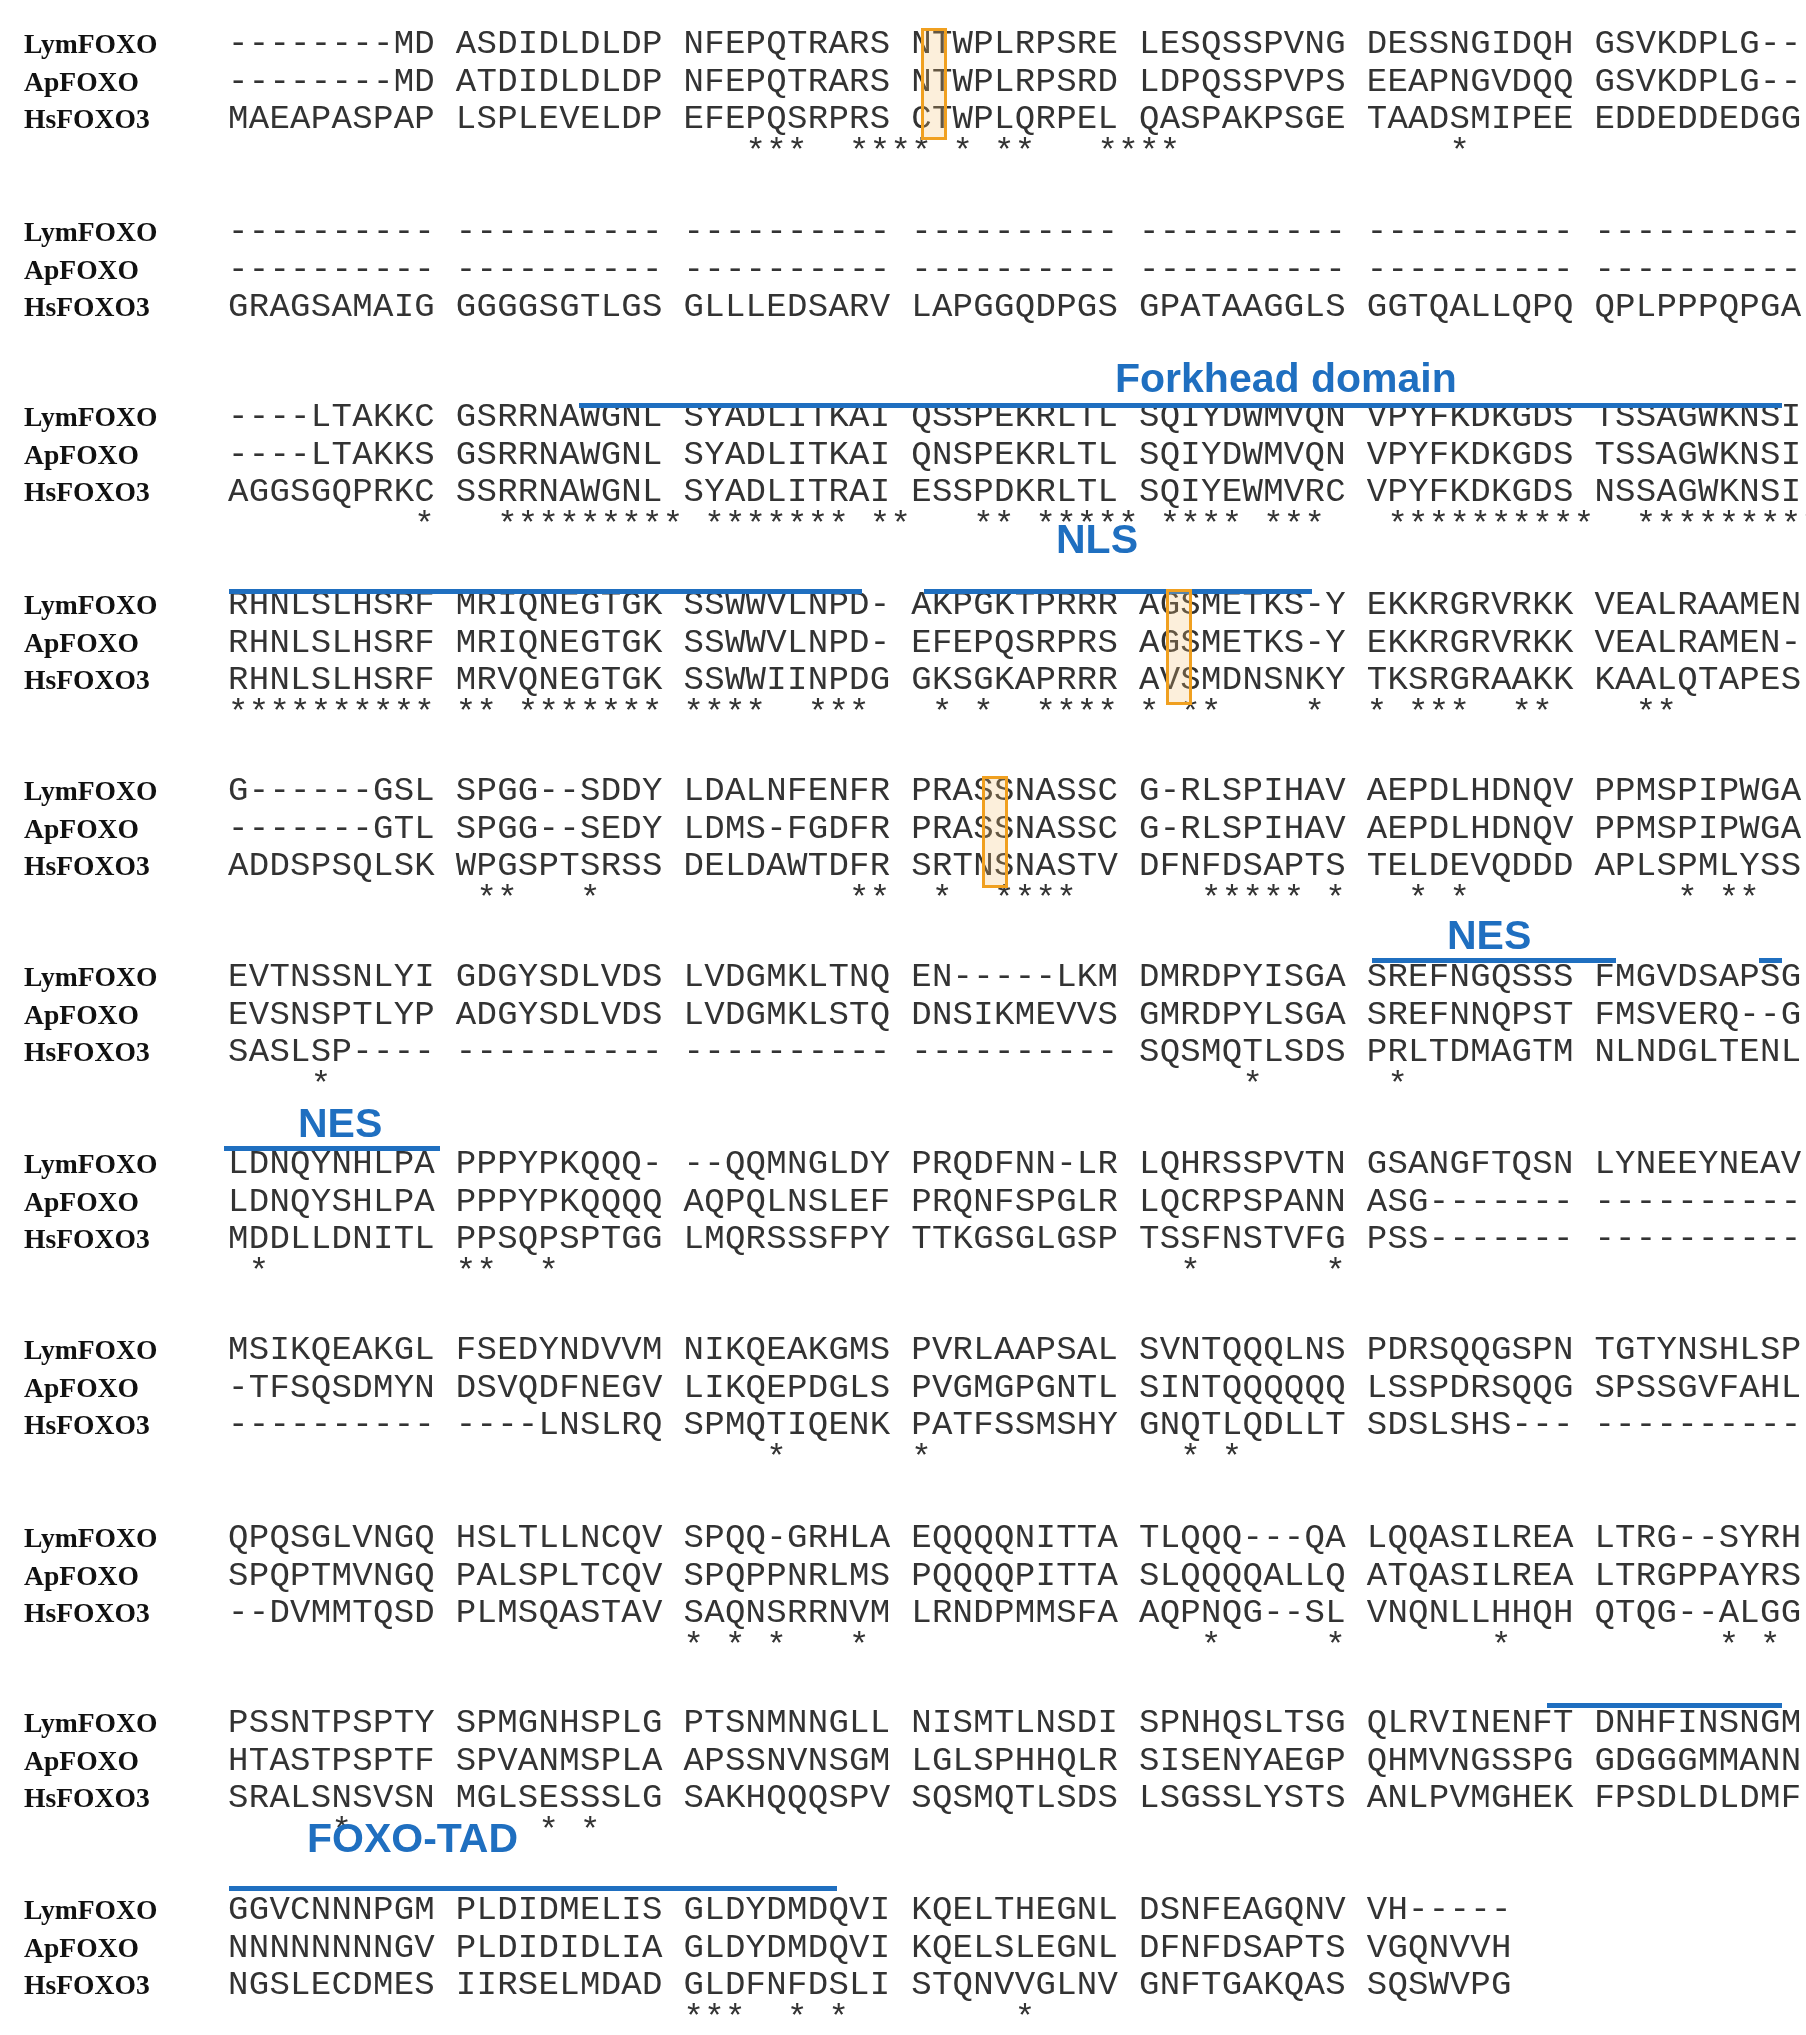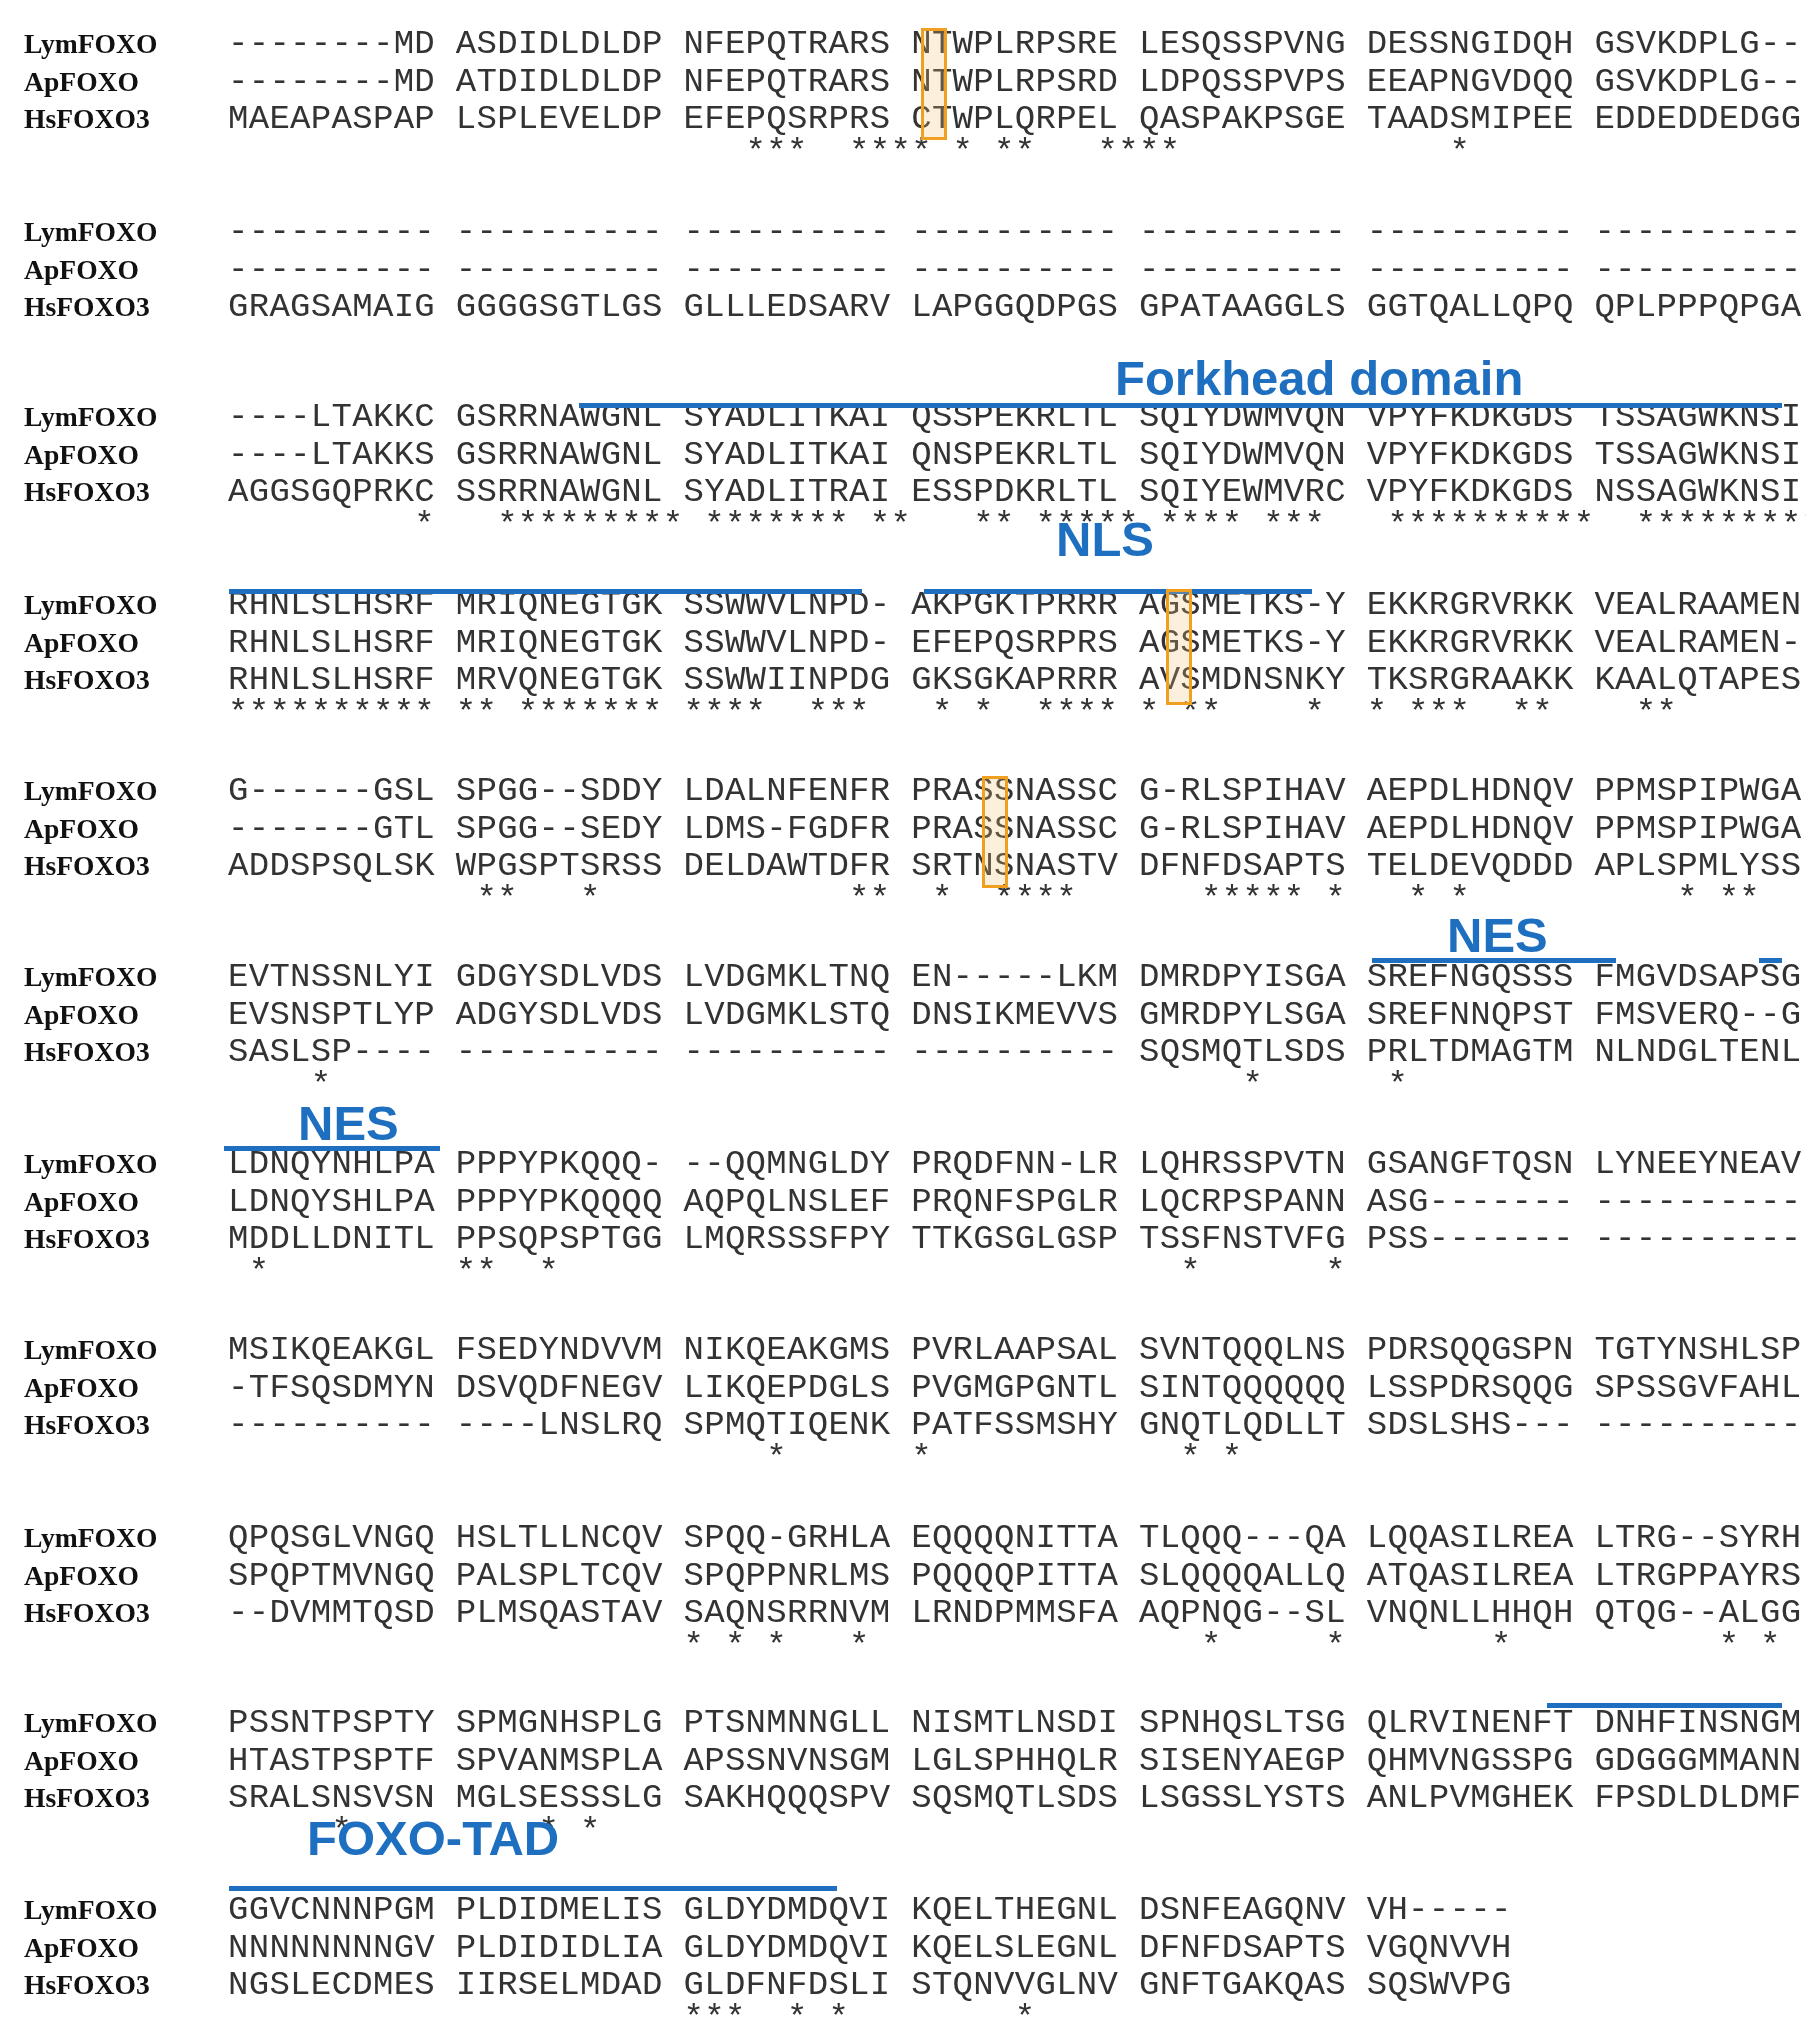--- a/index.html
+++ b/index.html
@@ -21,21 +21,21 @@
   .cons {
     position: absolute; left: 228px; top: 0;
     font-family: "Liberation Mono", "DejaVu Sans Mono", monospace;
     font-size: 34px; letter-spacing: 0.3px; color: #333;
     line-height: 38px; white-space: pre;
   }
   .domain-bar { position: absolute; height: 5px; background: #1f6fc0; }
   .domain-label {
     position: absolute;
     font-family: "Liberation Sans", "DejaVu Sans", sans-serif;
-    font-weight: bold; font-size: 49px; color: #1f6fc0; line-height: 45px;
+    font-weight: bold; font-size: 41px; color: #1f6fc0; line-height: 45px;
     white-space: nowrap;
   }
   .site-box {
     position: absolute; border: 3.1px solid #f0a020;
     background: rgba(245, 190, 110, 0.25); box-sizing: border-box;
   }
 </style>
 </head>
 <body>
 

